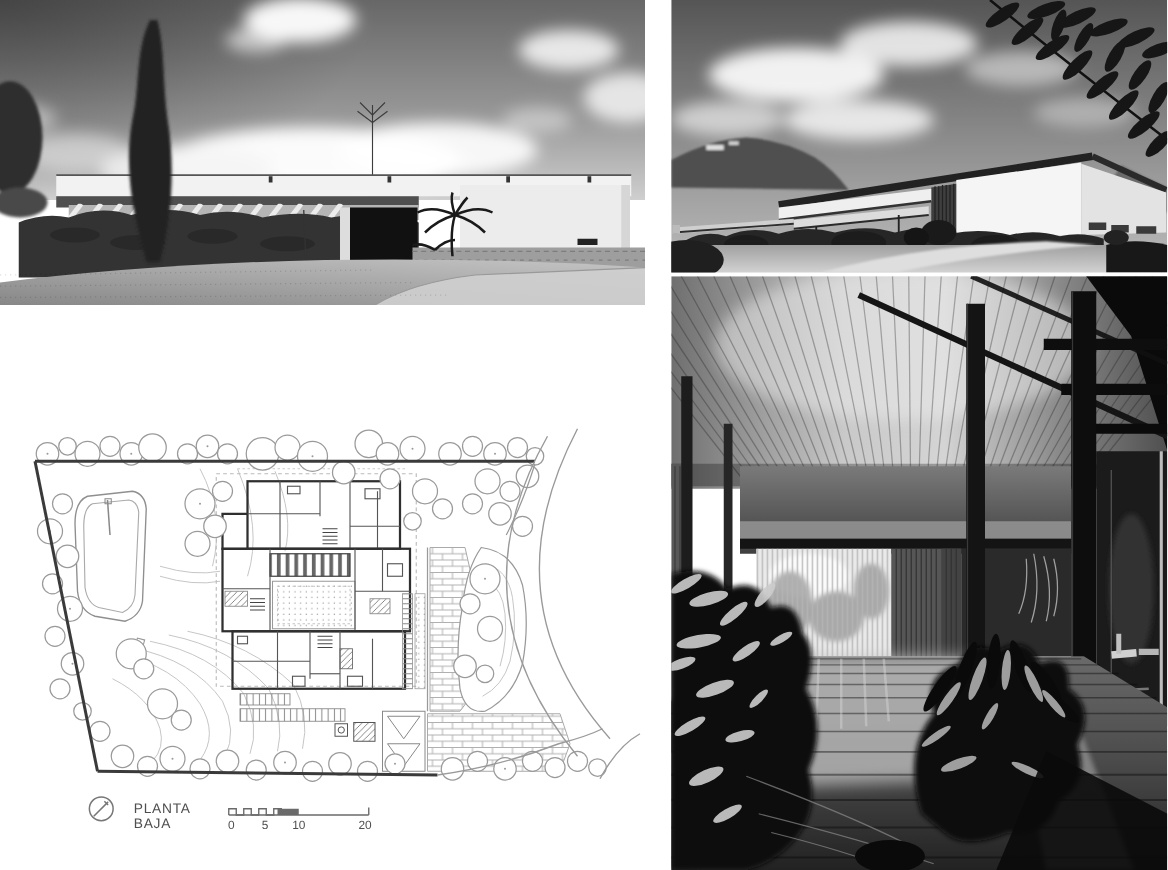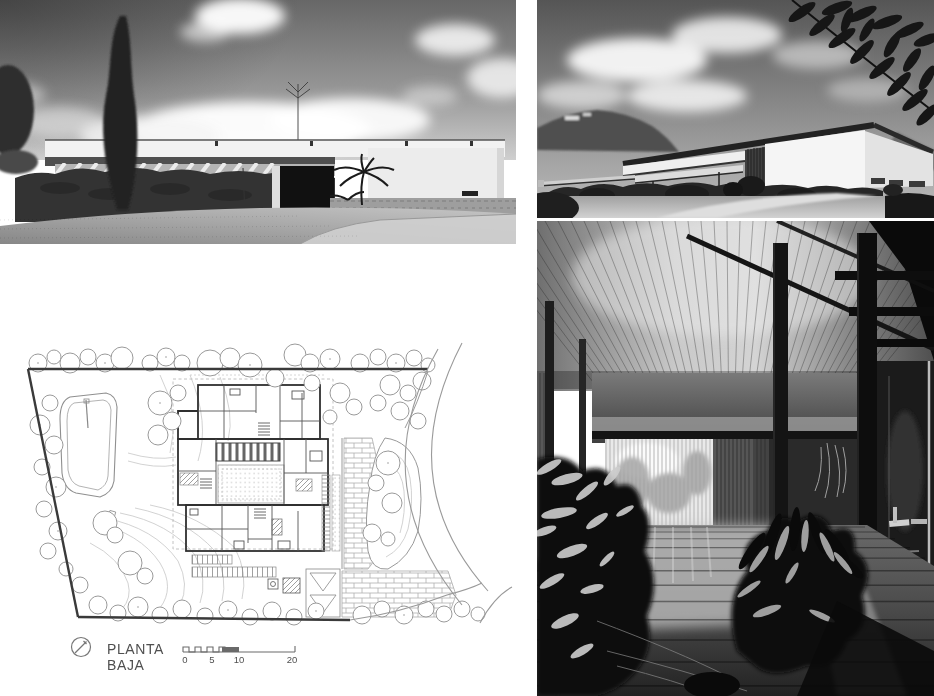--- a/index.html
+++ b/index.html
@@ -9,21 +9,21 @@
   svg{display:block;}
   
   .t{fill:#ffffff;stroke:#9a9a9a;stroke-width:1;}
   .c{fill:none;stroke:#c6c6c6;stroke-width:.8;}
   .w{fill:none;stroke:#2f2f2f;stroke-width:1.8;}
   .p{fill:none;stroke:#555555;stroke-width:.9;}
   .g{fill:none;stroke:#9a9a9a;stroke-width:1;}
   .bd{fill:none;stroke:#3a3a3a;stroke-width:2.4;}
   .rd{fill:none;stroke:#9a9a9a;stroke-width:1.1;}
   .legend{position:absolute;left:0;top:0;}
-  .legend-label{position:absolute;left:107px;top:641px;font-size:14px;letter-spacing:.6px;
+  .legend-label{position:absolute;left:107px;top:641px;font-size:11px;letter-spacing:.6px;
         color:#4f4f4f;}
   #fan-g line{stroke:rgba(28,28,28,.32);stroke-width:1;}
 </style>
 </head>
 <body>
 
 <div class="page">
 
   <div class="ph" style="left:0;top:0;">
     <svg width="516" height="244" viewBox="0 0 516 244">

